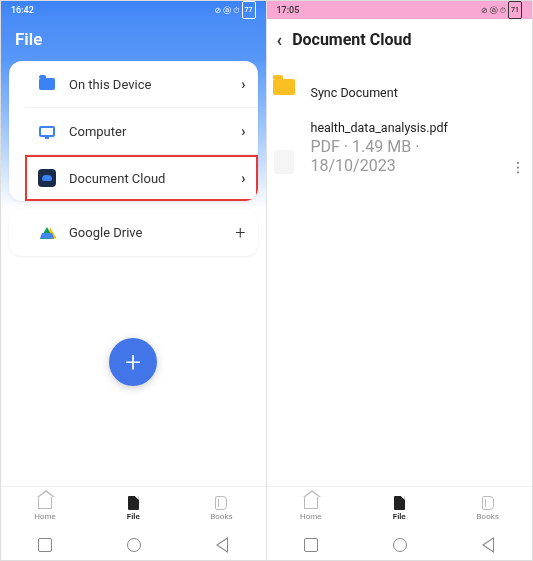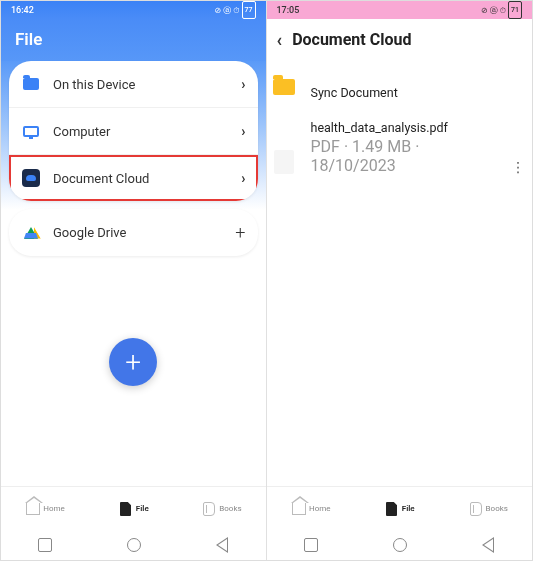--- a/index.html
+++ b/index.html
@@ -13,21 +13,21 @@
     .status-bar.white { background: #f9a8d4; color: #333; }
     .status-right { display: flex; gap: 2px; align-items: center; font-size: 8px; }
     .status-right .batt { border: 1px solid currentColor; border-radius: 2px; padding: 4px 2px; font-size: 7px; }
 
     
     .left-header { background: linear-gradient(180deg, #4a8cf7, #5a9af8); padding: 10px 14px 22px; color: #fff; }
     .left-header-title { font-size: 17px; font-weight: 600; }
 
     
     .menu-wrap { padding: 0 8px; margin-top: -10px; flex: 1; position: relative; background: linear-gradient(180deg, #5a9af8 0%, #9cc4fb 15%, #fff 35%); }
-    .menu-card { background: #fff; border-radius: 22px; box-shadow: 0 1px 3px rgba(0,0,0,0.08); overflow: hidden; }
+    .menu-card { background: #fff; border-radius: 13px; box-shadow: 0 1px 3px rgba(0,0,0,0.08); overflow: hidden; padding-left: 16px; }
     .menu-item { display: flex; align-items: center; padding: 13px 12px; border-bottom: 1px solid #f0f0f0; position: relative; }
     .menu-item:last-child { border-bottom: none; }
     .menu-item.highlighted { outline: 2px solid #e53935; outline-offset: -2px; }
     .menu-icon { width: 20px; height: 20px; display: flex; align-items: center; justify-content: center; margin-right: 12px; font-size: 14px; }
     .menu-label { flex: 1; font-size: 13px; color: #333; }
     .menu-chevron { font-size: 14px; color: #333; font-weight: bold; }
     .menu-plus { font-size: 18px; color: #333; font-weight: 300; }
     .google-drive-item { margin-top: 8px; }
 
     
@@ -56,21 +56,21 @@
     .ic-folder-yellow { width: 22px; height: 16px; background: #fbbf24; border-radius: 2px; position: relative; }
     .ic-folder-yellow::before { content:''; position:absolute; top:-4px; left:0; width:10px; height:4px; background:#fbbf24; border-radius: 2px 2px 0 0; }
     .ic-doc { width: 20px; height: 24px; background: #f5f5f5; border-radius: 2px; }
     .file-info { flex: 1; min-width: 0; }
     .file-name { font-size: 12.5px; color: #222; white-space: nowrap; overflow: hidden; text-overflow: ellipsis; }
     .file-meta { font-size: 16px; color: #999; margin-top: 2px; }
     .file-more { font-size: 14px; color: #555; padding: 0 4px; letter-spacing: -1px; }
 
     
     .tab-nav { height: 44px; display: flex; border-top: 1px solid #eee; }
-    .tab-item { flex: 1; display: flex; align-items: center; justify-content: center; gap: 2px; }
+    .tab-item { flex: 1; display: flex; flex-direction: column; align-items: center; justify-content: center; gap: 2px; }
     .tab-icon { width: 16px; height: 14px; display:flex; align-items:center; justify-content:center; }
     .tab-label { font-size: 8px; color: #888; }
     .tab-item.active .tab-label { color: #222; font-weight: 600; }
     .ic-home { width: 14px; height: 12px; border: 1.5px solid #bbb; border-top: none; position: relative; }
     .ic-home::before { content:''; position:absolute; top:-7px; left:-2px; width:0; height:0; border-left:9px solid transparent; border-right:9px solid transparent; border-bottom:7px solid #bbb; }
     .ic-home::after { content:''; position:absolute; top:-5px; left:0; width:0; height:0; border-left:7px solid transparent; border-right:7px solid transparent; border-bottom:5px solid #fff; }
     .ic-file { width: 11px; height: 14px; background: #222; border-radius: 1px; position: relative; }
     .ic-file::before { content:''; position:absolute; top:0; right:0; width:4px; height:4px; background:#fff; clip-path: polygon(100% 0, 0 0, 100% 100%); }
     .ic-books { width: 12px; height: 14px; border: 1.5px solid #bbb; border-radius: 2px 4px 4px 2px; position:relative; }
     .ic-books::before { content:''; position:absolute; left:2px; top:2px; bottom:2px; width:1px; background:#bbb; }

